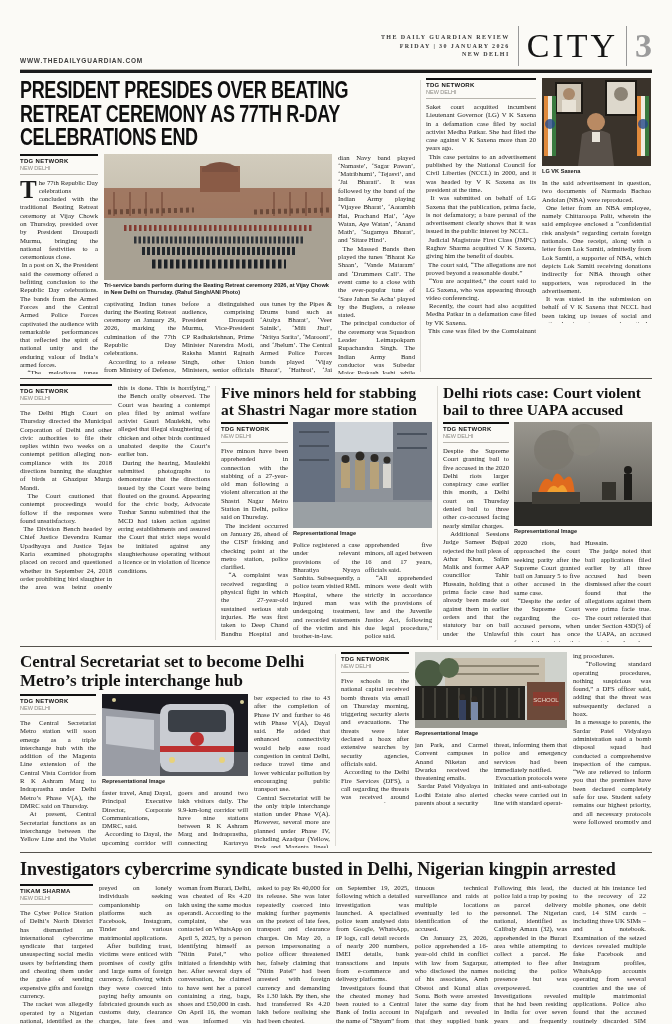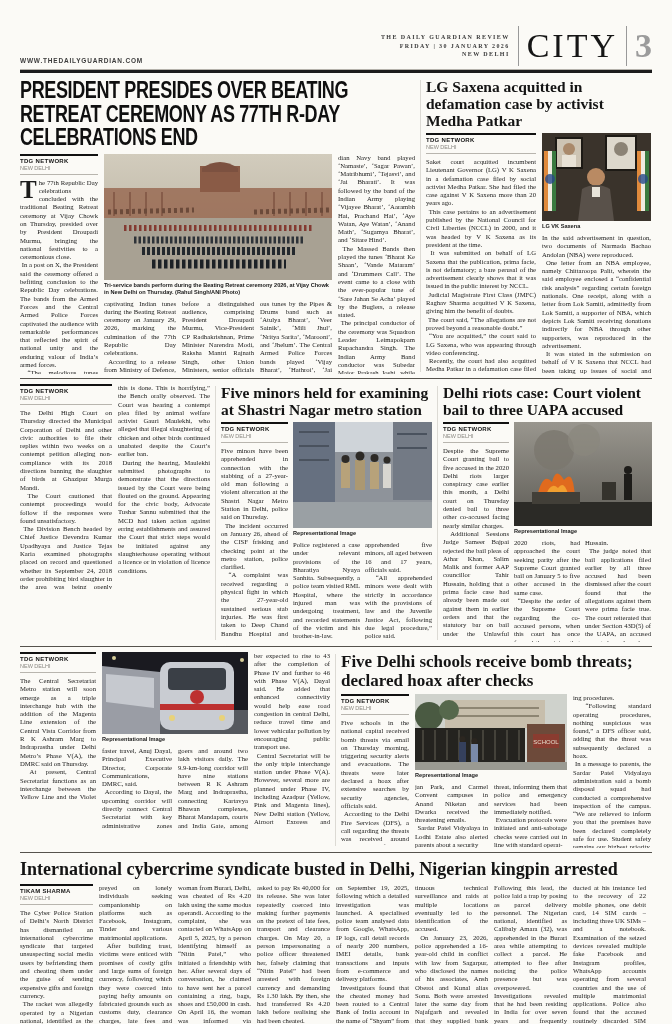--- a/index.html
+++ b/index.html
@@ -125,21 +125,20 @@
         </div>
         <div class="bcol w77" style="height:248px">dian Navy band played ‘Namaste’, ‘Sagar Pawan’, ‘Matribhumi’, ‘Tejasvi’, and ‘Jai Bharati’. It was followed by the band of the Indian Army playing ‘Vijayee Bharat’, ‘Aarambh Hai, Prachand Hai’, ‘Aye Watan, Aye Watan’, ‘Anand Math’, ‘Sugamya Bharat’, and ‘Sitare Hind’.
 &nbsp;The Massed Bands then played the tunes ‘Bharat Ke Shaan’, ‘Vande Mataram’ and ‘Drummers Call’. The event came to a close with the ever-popular tune of ‘Sare Jahan Se Acha’ played by the Buglers, a release stated.
 &nbsp;The principal conductor of the ceremony was Squadron Leader Leimapokpam Rupachandra Singh. The Indian Army Band conductor was Subedar Major Prakash Joshi, while M Antony, MCPO MUS II and Warrant Officer Ashok Kumar were the conductors of the Indian Navy and the Indian Air Force bands, respectively.</div>
       </div>
     </article>
 
     <div class="vsep"></div>
 
     <article class="art" style="width:225px">
-      <h2 class="head-serif hs-15">LG Saxena acquitted in defamation case by activist Medha Patkar</h2>
       <div class="cols">
         <div class="w110">
           <div class="byline">
             <div class="by-who">TDG NETWORK</div>
             <div class="by-where">NEW DELHI</div>
           </div>
           <div class="bcol" style="height:230px">Saket court acquitted incumbent Lieutenant Governor (LG) V K Saxena in a defamation case filed by social activist Medha Patkar. She had filed the case against V K Saxena more than 20 years ago.
 &nbsp;This case pertains to an advertisement published by the National Council for Civil Liberties (NCCL) in 2000, and it was headed by V K Saxena as its president at the time.
 &nbsp;It was submitted on behalf of LG Saxena that the publication, prima facie, is not defamatory; a bare perusal of the advertisement clearly shows that it was issued in the public interest by NCCL.
 &nbsp;Judicial Magistrate First Class (JMFC) Raghav Sharma acquitted V K Saxena, giving him the benefit of doubts.
@@ -199,21 +198,21 @@
 &nbsp;The Division Bench headed by Chief Justice Devendra Kumar Upadhyaya and Justice Tejas Karia examined photographs placed on record and questioned whether its September 24, 2018 order prohibiting bird slaughter in the area was being openly violated. “Please ensure that</div>
         </div>
         <div class="bcol w92" style="height:206px">this is done. This is horrifying,” the Bench orally observed. The Court was hearing a contempt plea filed by animal welfare activist Gauri Maulekhi, who alleged that illegal slaughtering of chicken and other birds continued unabated despite the Court’s earlier ban.
 &nbsp;During the hearing, Maulekhi submitted photographs to demonstrate that the directions issued by the Court were being flouted on the ground. Appearing for the civic body, Advocate Tushar Sannu submitted that the MCD had taken action against erring establishments and assured the Court that strict steps would be initiated against any slaughterhouse operating without a licence or in violation of licence conditions.</div>
       </div>
     </article>
 
     <div class="vsep"></div>
 
     <article class="art" style="width:211px">
-      <h2 class="head-serif hs-15">Five minors held for examining at Shastri Nagar metro station</h2>
+      <h2 class="head-serif hs-15">Five minors held for stabbing at Shastri Nagar more station</h2>
       <div class="cols" style="gap:5px">
         <div class="w67">
           <div class="byline">
             <div class="by-who">TDG NETWORK</div>
             <div class="by-where">NEW DELHI</div>
           </div>
           <div class="bcol" style="height:192px">Five minors have been apprehended in connection with the stabbing of a 27-year-old man following a violent altercation at the Shastri Nagar Metro Station in Delhi, police said on Thursday.
 &nbsp;The incident occurred on January 26, ahead of the CISF frisking and checking point at the metro station, police clarified.
 &nbsp;“A complaint was received regarding a physical fight in which the 27-year-old sustained serious stab injuries. He was first taken to Deep Chand Bandhu Hospital and later referred to Dr Ram Manohar Lohia (RML) Hospital for advanced treatment,” a senior police officer said.</div>
         </div>
@@ -297,20 +296,21 @@
         </div>
       </div>
     </article>
   </section>
 
   <div class="rule-sec"></div>
 
   <section class="row r3">
 
     <article class="art" style="width:310px">
+      <h2 class="head-serif hs-17">Central Secretariat set to become Delhi Metro’s triple interchange hub</h2>
       <div class="cols">
         <div class="w76">
           <div class="byline">
             <div class="by-who">TDG NETWORK</div>
             <div class="by-where">NEW DELHI</div>
           </div>
           <div class="bcol" style="height:126px">The Central Secretariat Metro station will soon emerge as a triple interchange hub with the addition of the Magenta Line extension of the Central Vista Corridor from R K Ashram Marg to Indraprastha under Delhi Metro’s Phase V(A), the DMRC said on Thursday.
 &nbsp;At present, Central Secretariat functions as an interchange between the Yellow Line and the Violet Line. With the integration of the new Magenta Line corridor, commuters will be able to switch between three major routes at a single point, facilitating smoother and</div>
         </div>
         <div style="width:146px">
@@ -336,21 +336,20 @@
           </div>
         </div>
         <div class="bcol w76" style="height:172px">ber expected to rise to 43 after the completion of Phase IV and further to 46 with Phase V(A), Dayal said. He added that enhanced connectivity would help ease road congestion in central Delhi, reduce travel time and lower vehicular pollution by encouraging public transport use.
 &nbsp;Central Secretariat will be the only triple interchange station under Phase V(A). However, several more are planned under Phase IV, including Azadpur (Yellow, Pink and Magenta lines), New Delhi station (Yellow, Airport Express and Magenta lines), Lajpat Nagar (Violet, Pink and upcoming Golden Line) and Inderlok (Red, Green and Magenta lines).</div>
       </div>
     </article>
 
     <div class="vsep"></div>
 
     <article class="art" style="width:310px">
-      <h2 class="head-serif hs-17">Five Delhi schools receive bomb threats; declared hoax after checks</h2>
       <div class="cols">
         <div class="w68">
           <div class="byline">
             <div class="by-who">TDG NETWORK</div>
             <div class="by-where">NEW DELHI</div>
           </div>
           <div class="bcol" style="height:126px">Five schools in the national capital received bomb threats via email on Thursday morning, triggering security alerts and evacuations. The threats were later declared a hoax after extensive searches by security agencies, officials said.
 &nbsp;According to the Delhi Fire Services (DFS), a call regarding the threats was received around 8.30 am, following which multiple agencies conducted thorough checks of the school premises. The DFS confirmed that Loreto Convent in Delhi Cantonment, Don Bosco School in Chittaran-</div>
         </div>
         <div style="width:152px">
@@ -396,21 +395,21 @@
 &nbsp;“Following standard operating procedures, nothing suspicious was found,” a DFS officer said, adding that the threat was subsequently declared a hoax.
 &nbsp;In a message to parents, the Sardar Patel Vidyalaya administration said a bomb disposal squad had conducted a comprehensive inspection of the campus. “We are relieved to inform you that the premises have been declared completely safe for use. Student safety remains our highest priority, and all necessary protocols were followed promptly and responsibly. Classes will continue as usual today,” the message said.</div>
       </div>
     </article>
   </section>
 
   <div class="rule-sec"></div>
 
   <section class="r4" style="overflow:hidden;">
     <article class="art">
-      <h2 class="head-serif hs-18">International cybercrime syndicate busted in Delhi, Nigerian kingpin arrested</h2>
+      <h2 class="head-serif hs-18">Investigators cybercrime syndicate busted in Delhi, Nigerian kingpin arrested</h2>
       <div class="cols">
         <div class="w73">
           <div class="byline">
             <div class="by-who">TIKAM SHARMA</div>
             <div class="by-where">NEW DELHI</div>
           </div>
           <div class="bcol" style="height:118px">The Cyber Police Station of Delhi’s North District has dismantled an international cybercrime syndicate that targeted unsuspecting social media users by befriending them and cheating them under the guise of sending expensive gifts and foreign currency.
 &nbsp;The racket was allegedly operated by a Nigerian national, identified as the kingpin, with the help of his Indian associates. Police said the accused specifically</div>
         </div>
         <div class="bcol w73" style="height:140px">preyed on lonely individuals seeking companionship on platforms such as Facebook, Instagram, Tinder and various matrimonial applications.

